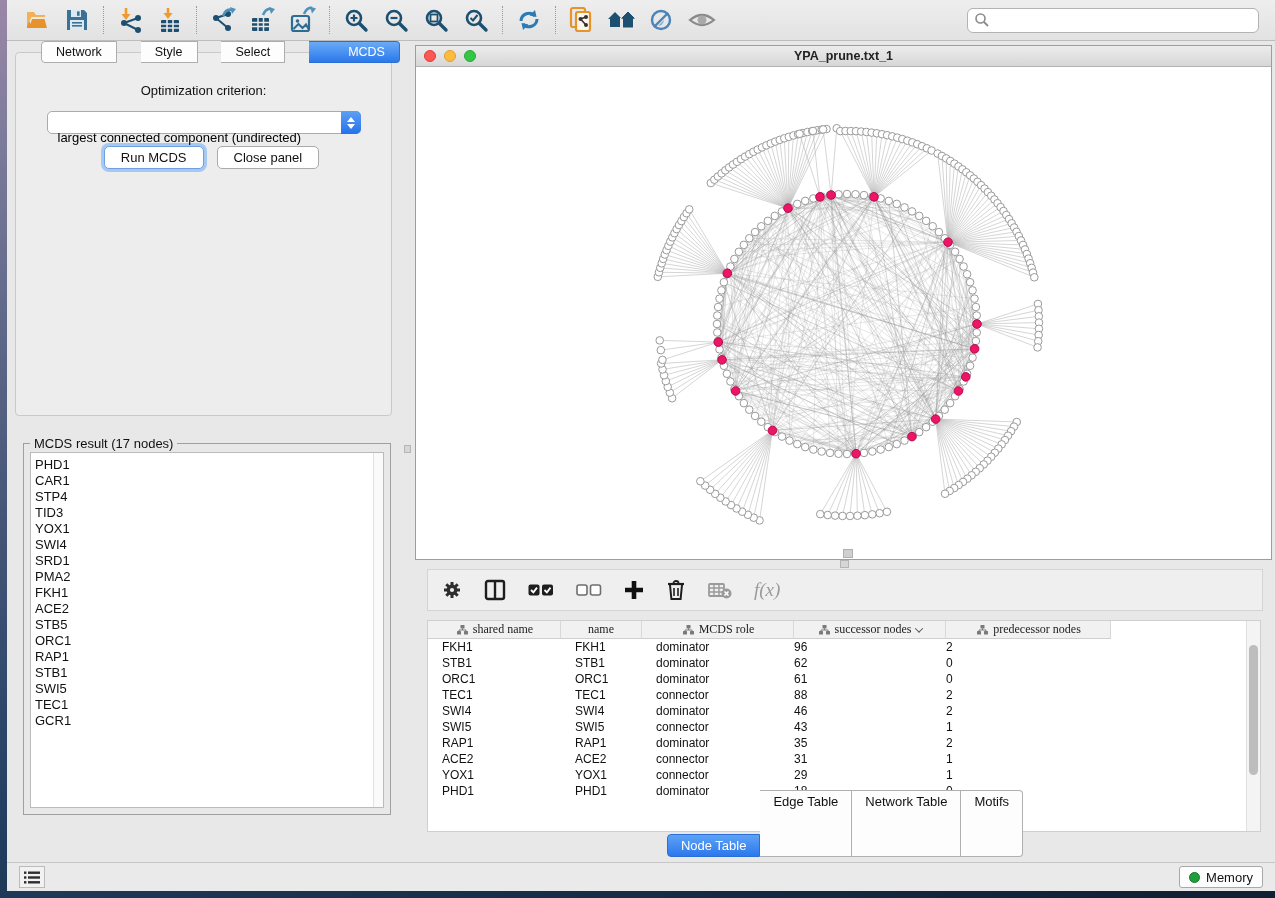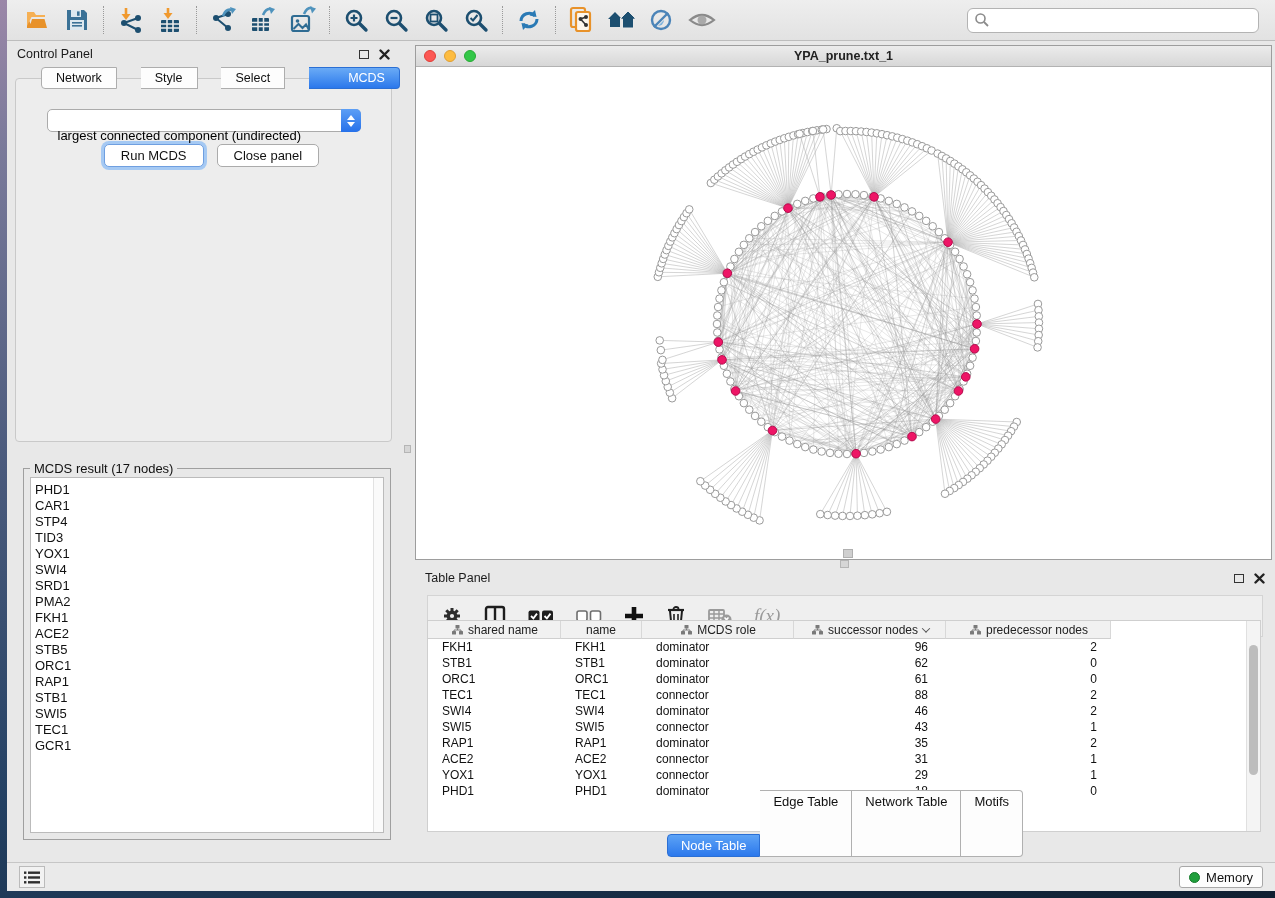--- a/index.html
+++ b/index.html
@@ -43,21 +43,21 @@
   .cp-select .sel-text { flex:1; font-size:13px; text-align:left; padding-left:10px; white-space:nowrap;margin-top:29px; }
   .sel-stepper { width:20px; height:23px; margin:-1px -1px -1px 0; border-radius:0 5px 5px 0;
     background:linear-gradient(#5d9ff5,#2671ea); display:flex; flex-direction:column;
     align-items:center; justify-content:center; gap:2px; }
   .arr-up { width:0; height:0; border-left:4px solid transparent; border-right:4px solid transparent; border-bottom:5px solid #fff; }
   .arr-dn { width:0; height:0; border-left:4px solid transparent; border-right:4px solid transparent; border-top:5px solid #fff; }
   .cp-buttons { margin-top:12px; display:flex; justify-content:center; gap:13px; }
   .mac-btn { font-size:13px; padding:3px 16px; background:#fff; border:1px solid #ababab; border-radius:5px; color:#111; }
   .mac-btn.focused { box-shadow:0 0 0 3px #a5c9f3; border-color:#6f9fe0;margin-left:16px; }
 
-  .groupbox { position:absolute; left:16px; top:427px; width:368px; height:372px;
+  .groupbox { position:absolute; left:16px; top:402px; width:368px; height:372px;
     border:1px solid #9f9f9f; }
   .groupbox-label { position:absolute; top:-8px; left:6px; background:#e8e8e8; padding:0 4px;
     font-size:13px; color:#111; white-space:nowrap; }
   .mcds-list { position:absolute; inset:8px 6px 6px 6px; background:#fff; border:1px solid #bbb;
     overflow:hidden; padding:4px 0 0 4px; }
   .mcds-scroll { position:absolute; top:1px; right:1px; bottom:1px; width:10px; background:#fafafa; border-left:1px solid #e2e2e2; }
   .mcds-item { font-size:13px; line-height:16px; color:#111; }
 
   
   .vsplitter { position:absolute; left:393px; top:41px; width:15px; height:821px; background:#e8e8e8; }
@@ -84,28 +84,28 @@
   .tp-toolbar { margin:4px 12px 0 12px; height:42px; background:#efefef; border:1px solid #d4d4d4;
     display:flex; align-items:center; gap:22px; padding:0 14px; }
   .tp-ico { display:flex; align-items:center; justify-content:center; }
   .fx { font-family:"Liberation Serif",serif; font-style:italic; font-size:19px; color:#9a9a9a; }
 
   .tbl-wrap { position:absolute; left:12px; right:14px; top:55px; bottom:30px; background:#fff; border:1px solid #cfcfcf; }
   .tbl-scroll { position:absolute; top:0; right:0; bottom:0; width:14px; background:#f4f4f4; border-left:1px solid #e0e0e0; }
   .tbl-thumb { position:absolute; top:24px; left:2px; width:9px; height:130px; background:#bdbdbd; border-radius:5px; }
   .thead { display:flex; height:18px; }
   .th { background:#f1f1f1; border-right:1px solid #d8d8d8; border-bottom:1px solid #cfcfcf;
-    display:flex; align-items:center; justify-content:center; gap:5px; font-size:12px; color:#222; }
+    display:flex; align-items:center; justify-content:center; gap:5px; font-size:12px; color:#222;font-family:Liberation Serif, serif; }
   .th .hico { flex:none; margin-left:2px; }
   .chev { width:6px; height:6px; border-right:1.6px solid #555; border-bottom:1.6px solid #555;
     transform:rotate(45deg) translate(-1px,-1px); }
   .tr { display:flex; height:16px; }
   .td { font-size:12px; color:#111; line-height:16px; white-space:nowrap; overflow:hidden; }
   .td.left { text-align:left; padding-left:14px; }
-  .td.right { text-align:right; }
+  .td.right { }
 
   .tbl-tabs { position:absolute; left:0; right:0; bottom:5px; display:flex; justify-content:center; }
   .tbl-tab { font-size:13px; padding:3px 13px; background:#fdfdfd; border:1px solid #b0b0b0; border-left-width:0; color:#111; }
   .tbl-tab:first-child { border-left-width:1px; border-radius:4px 0 0 4px;margin-top:44px; }
   .tbl-tab:last-child { border-radius:0 4px 4px 0; }
   .tbl-tab.active { background:linear-gradient(#5da3f6,#2b78ec); color:#fff; border-color:#2b6fd4; }
 
   
   .statusbar { position:absolute; left:0; bottom:0; width:100%; height:29px; background:#eaeaea;
     border-top:1px solid #c6c6c6; display:flex; align-items:center; padding:0 12px; }
@@ -262,36 +262,28 @@
     <div class="searchbox">
       <svg width="16" height="16" viewBox="0 0 16 16">
           <circle cx="6.5" cy="6.5" r="4.5" fill="none" stroke="#8b8b8b" stroke-width="1.6"></circle>
           <path d="M10 10 L14 14" stroke="#8b8b8b" stroke-width="1.8"></path>
         </svg>
       <input type="text" placeholder="" style="">
     </div>
   </div>
 
   <div class="control-panel">
-    <div class="panel-titlebar">
-      <span class="panel-title">Control Panel</span>
-      <span class="panel-wctrl">
-        <span class="float-ico"></span>
-        <svg width="11" height="11" viewBox="0 0 11 11">
-            <path d="M1.5 1.5 L9.5 9.5 M9.5 1.5 L1.5 9.5" stroke="#222" stroke-width="2.4" stroke-linecap="round"></path>
-          </svg>
-      </span>
-    </div>
     <div class="cp-tabs" id="cp-tabs">
         <span class="cp-tab">Network</span>
         <span class="cp-tab">Style</span>
         <span class="cp-tab">Select</span>
         <span class="cp-tab active">MCDS</span>
       </div>
     <div class="cp-subpanel">
+      <div class="opt-label">Optimization criterion:</div>
       <div class="cp-select">
         <span class="sel-text">largest connected component (undirected)</span>
         <span class="sel-stepper">
             <span class="arr-up"></span>
             <span class="arr-dn"></span>
           </span>
       </div>
       <div class="cp-buttons">
         <button class="mac-btn focused">Run MCDS</button>
         <button class="mac-btn">Close panel</button>
@@ -1193,29 +1185,20 @@
             <circle cx="306.0359795280185" cy="292.8328562562099" r="4.3" fill="#ee1566" stroke="#b70b4e" stroke-width="1"></circle>
             <circle cx="302.26515106359585" cy="275.09250312480845" r="4.3" fill="#ee1566" stroke="#b70b4e" stroke-width="1"></circle>
             <circle cx="311.33436905118276" cy="206.20495329639445" r="4.3" fill="#ee1566" stroke="#b70b4e" stroke-width="1"></circle>
           </svg>
         <div class="hthumb"></div>
       </div>
     </div>
 
     <div class="table-panel">
       <div class="hsplitter-grip"></div>
-      <div class="panel-titlebar">
-        <span class="panel-title">Table Panel</span>
-        <span class="panel-wctrl">
-          <span class="float-ico"></span>
-          <svg width="11" height="11" viewBox="0 0 11 11">
-              <path d="M1.5 1.5 L9.5 9.5 M9.5 1.5 L1.5 9.5" stroke="#222" stroke-width="2.4" stroke-linecap="round"></path>
-            </svg>
-        </span>
-      </div>
       <div class="tp-toolbar">
         <span class="tp-ico">
           <svg width="20" height="20" viewBox="0 0 20 20">
               <g stroke="#2e2e2e" stroke-width="3">
                 <path d="M10 2 v16 M2 10 h16 M4.3 4.3 l11.4 11.4 M15.7 4.3 L4.3 15.7"></path>
               </g>
               <circle cx="10" cy="10" r="5.4" fill="#2e2e2e"></circle>
               <circle cx="10" cy="10" r="2.1" fill="#efefef"></circle>
             </svg>
         </span>

